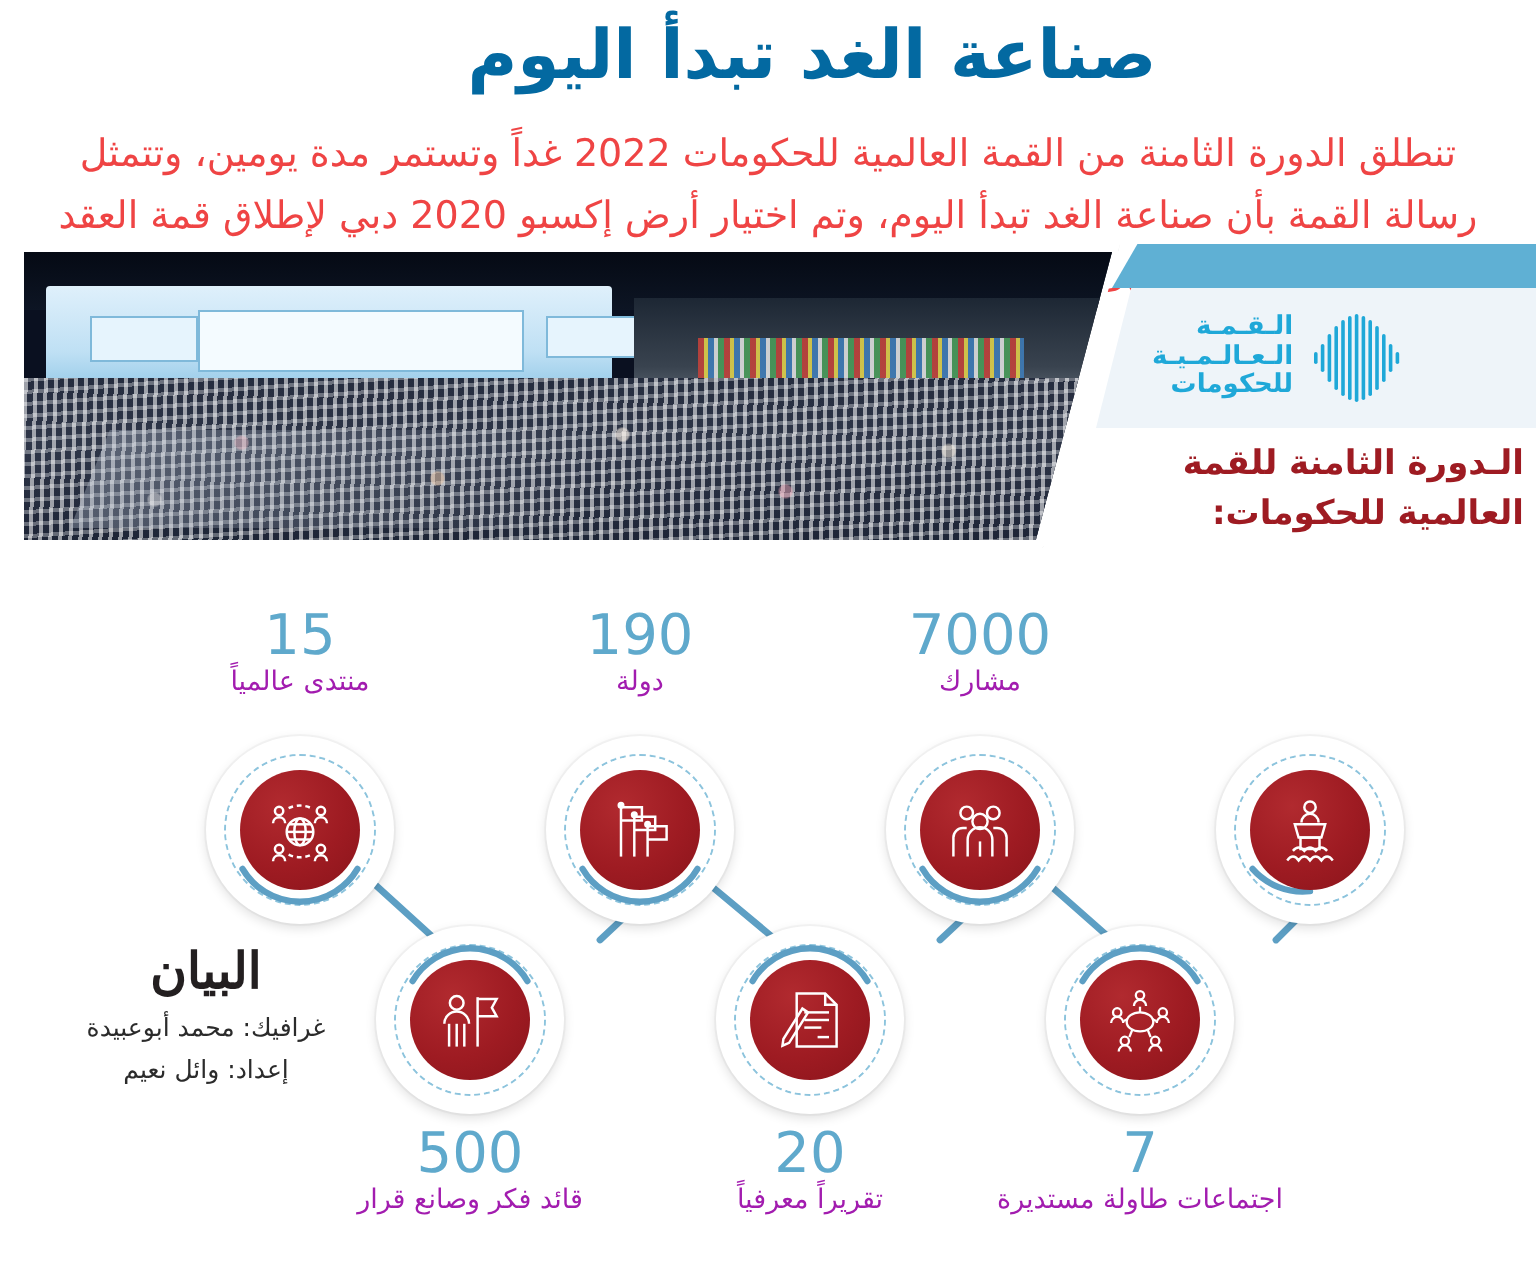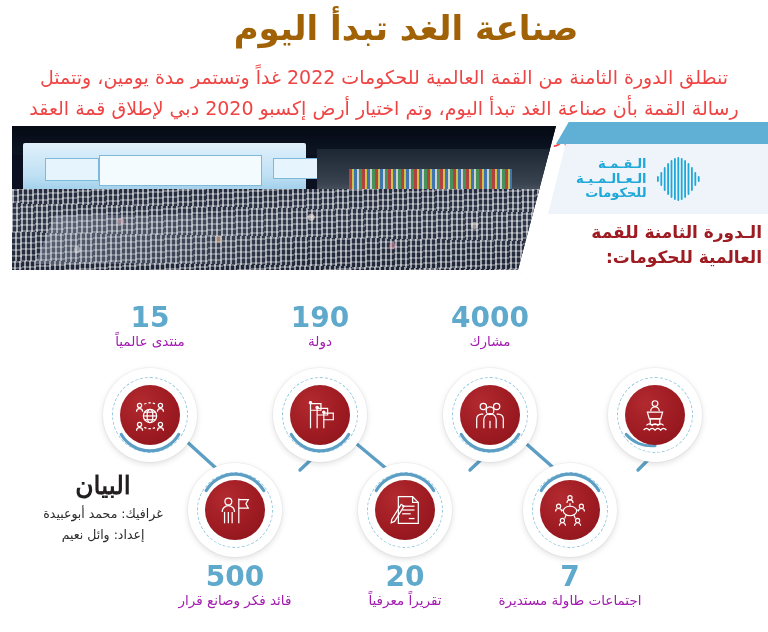--- a/index.html
+++ b/index.html
@@ -21,21 +21,21 @@
     overflow: hidden;
   }
 
   
   .headline {
     position: absolute;
     top: 8px; left: 12px; right: 0;
     text-align: center;
     font-size: 34px;
     font-weight: bold;
-    color: #a16207;
+    color: #0369a1;
     letter-spacing: -0.5px;
     direction: rtl;
     padding-left: 32px;
   }
 
   .deck {
     position: absolute;
     top: 62px;
     left: 14px;
     right: 14px;
@@ -211,21 +211,21 @@
 
   
   .stat {
     position: absolute;
     width: 150px;
     text-align: center;
     direction: rtl;
   }
   .stat .num {
     font-size: 28px;
-    font-weight: bold;
+    font-weight: normal;
     color: #5fa9cc;
     line-height: 1.05;
   }
   .stat .lbl {
     font-size: 13.5px;
     color: #a21caf;
     margin-top: 1px;
     white-space: nowrap;
   }
 
@@ -483,21 +483,21 @@
 
   <div class="stat" style="left:75px; top:303px;">
     <div class="num">15</div>
     <div class="lbl">منتدى عالمياً</div>
   </div>
   <div class="stat" style="left:245px; top:303px;">
     <div class="num">190</div>
     <div class="lbl">دولة</div>
   </div>
   <div class="stat" style="left:415px; top:303px;">
-    <div class="num">4000</div>
+    <div class="num">7000</div>
     <div class="lbl">مشارك</div>
   </div>
 
   <div class="stat" style="left:160px; top:562px;">
     <div class="num">500</div>
     <div class="lbl">قائد فكر وصانع قرار</div>
   </div>
   <div class="stat" style="left:330px; top:562px;">
     <div class="num">20</div>
     <div class="lbl">تقريراً معرفياً</div>

